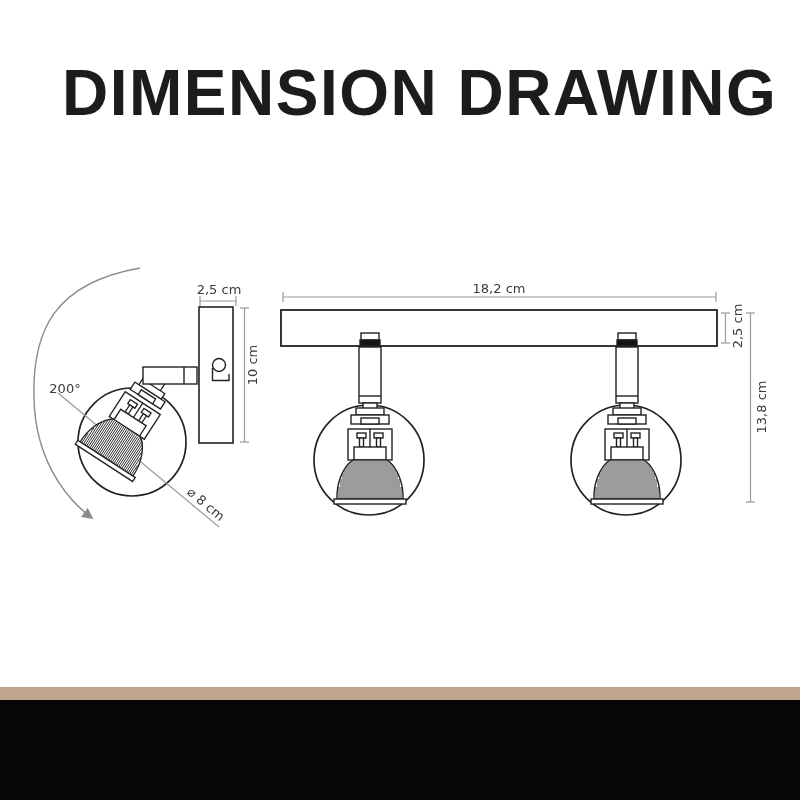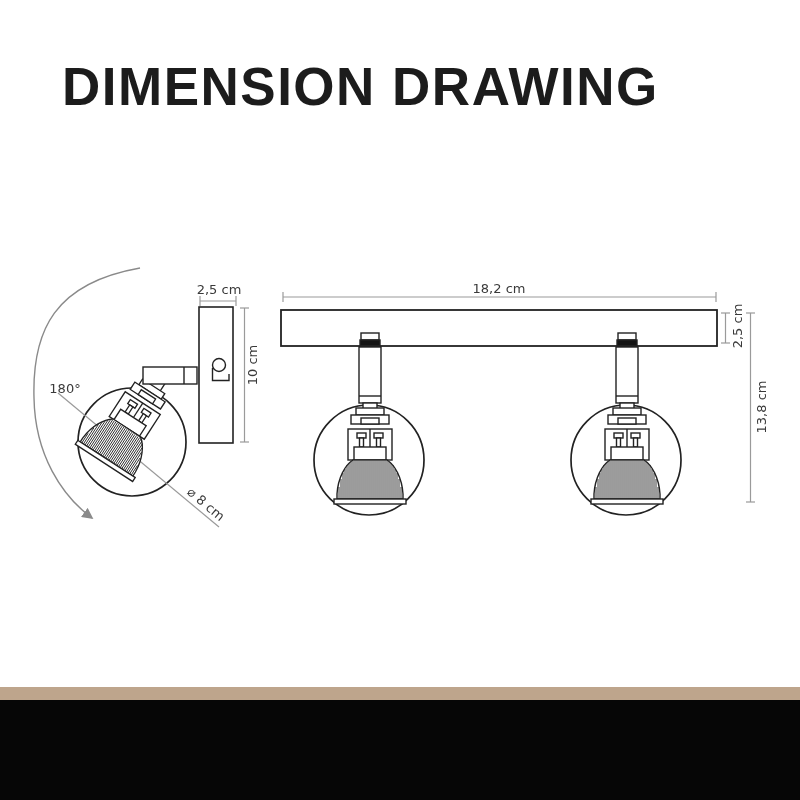--- a/index.html
+++ b/index.html
@@ -2,21 +2,21 @@
 <html><head>
 <meta charset="utf-8">
 <style>
   html,body{margin:0;padding:0;}
   body{
     width:800px;height:800px;position:relative;background:#ffffff;
     font-family:"Liberation Sans", sans-serif;overflow:hidden;
   }
   .page-title{
     position:absolute;left:62px;top:56px;
-    font-size:53px;font-weight:700;letter-spacing:1.5px;
+    font-size:64px;font-weight:700;letter-spacing:1.5px;
     color:#1c1c1c;white-space:nowrap;
   }
   .drawing-svg{position:absolute;left:0;top:0;}
   .dim-label{
     position:absolute;font-family:"DejaVu Sans", sans-serif;
     font-size:13px;color:#3a3a3a;white-space:nowrap;
   }
   .rot-ccw{transform:translate(-50%,-50%) rotate(-90deg);}
   .rot-none{transform:translate(-50%,-50%);}
   .rot-diag{transform:translate(-50%,-50%) rotate(40deg);}
@@ -127,21 +127,21 @@
     <g stroke="#9a9a9a" stroke-width="1.2">
       <line x1="750.5" y1="313" x2="750.5" y2="502"></line>
       <line x1="746" y1="313" x2="755" y2="313"></line>
       <line x1="746" y1="502" x2="755" y2="502"></line>
     </g>
   </g>
 </svg>
 
 <div class="dim-label rot-none" style="left:219px;top:289px;">2,5 cm</div>
 <div class="dim-label rot-ccw" style="left:252px;top:365px;">10 cm</div>
-<div class="dim-label rot-none" style="left:65px;top:388px;">180°</div>
+<div class="dim-label rot-none" style="left:65px;top:388px;">200°</div>
 <div class="dim-label rot-diag" style="left:206px;top:504px;">⌀ 8 cm</div>
 <div class="dim-label rot-none" style="left:499px;top:288px;">18,2 cm</div>
 <div class="dim-label rot-ccw" style="left:737px;top:326px;">2,5 cm</div>
 <div class="dim-label rot-ccw" style="left:761px;top:407px;">13,8 cm</div>
 
 <div class="tan-strip"></div>
 <div class="footer-band">
   
   
 </div>

